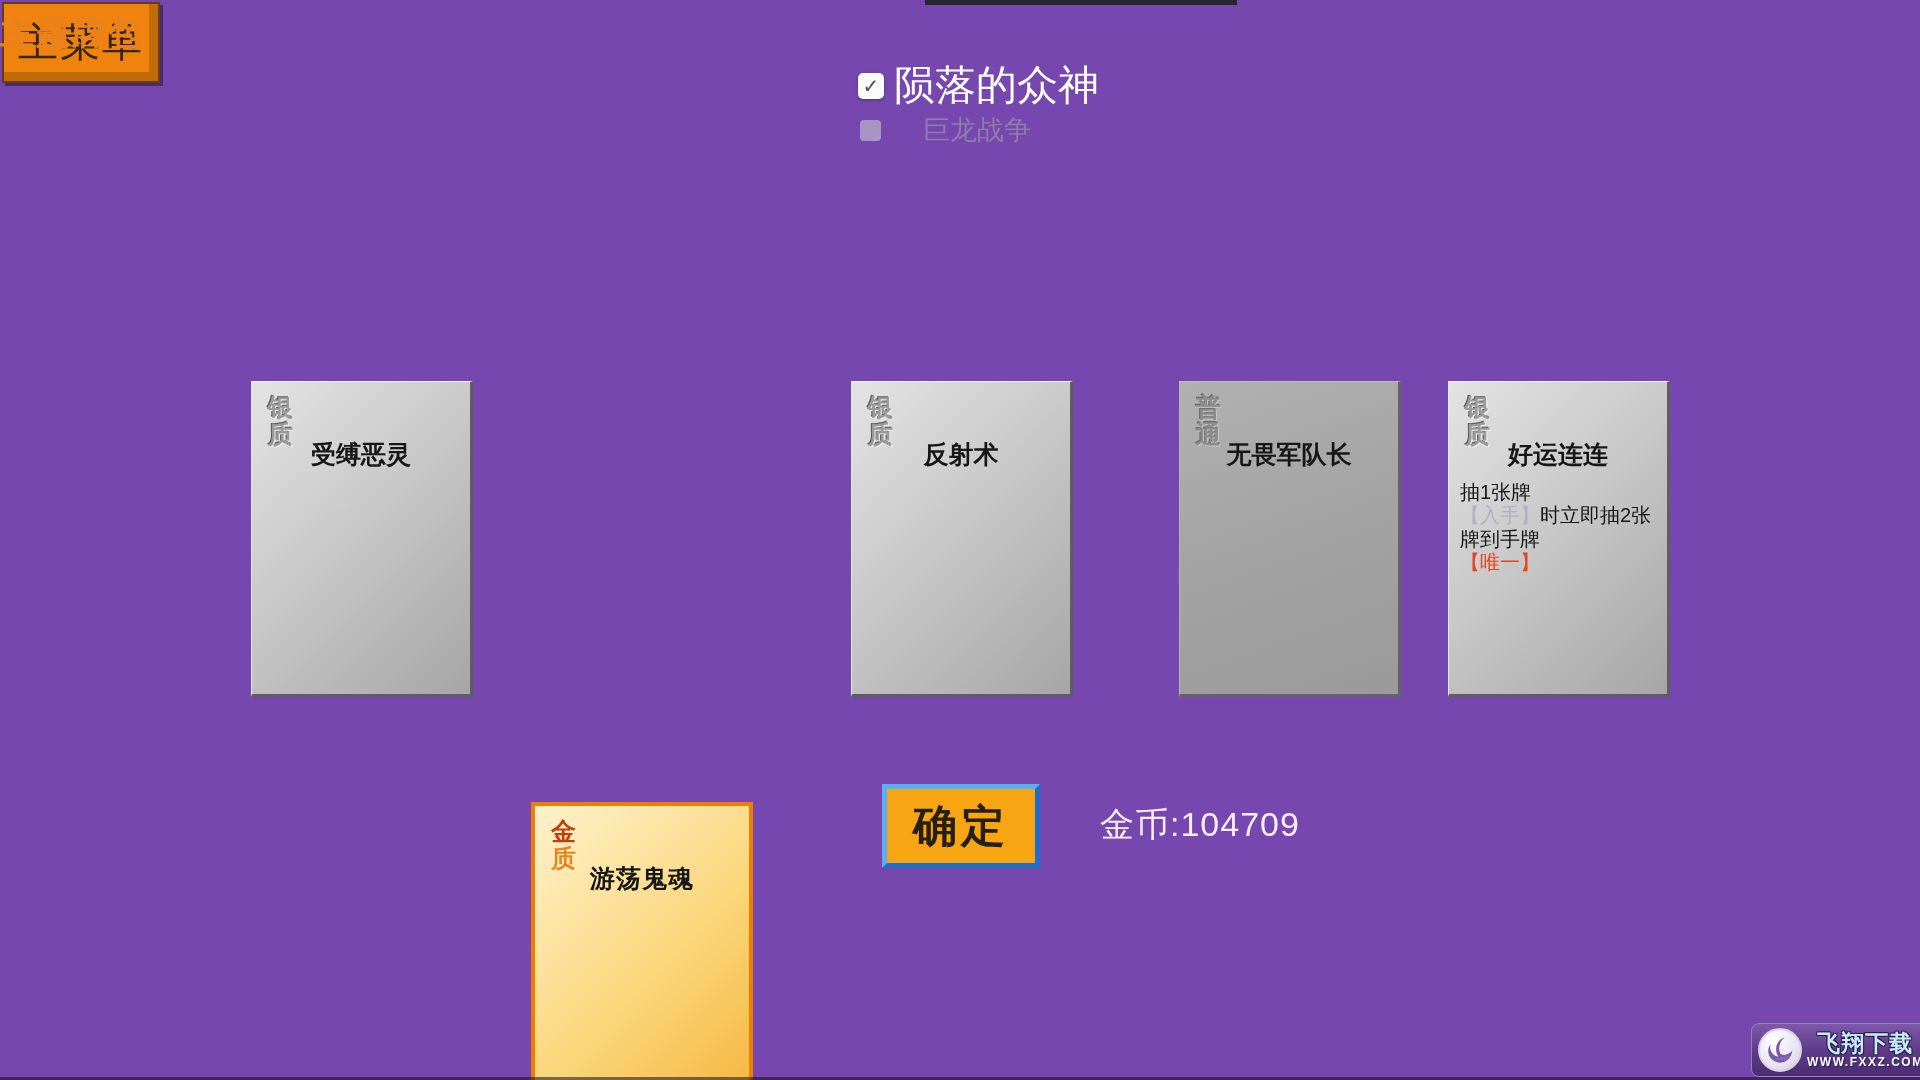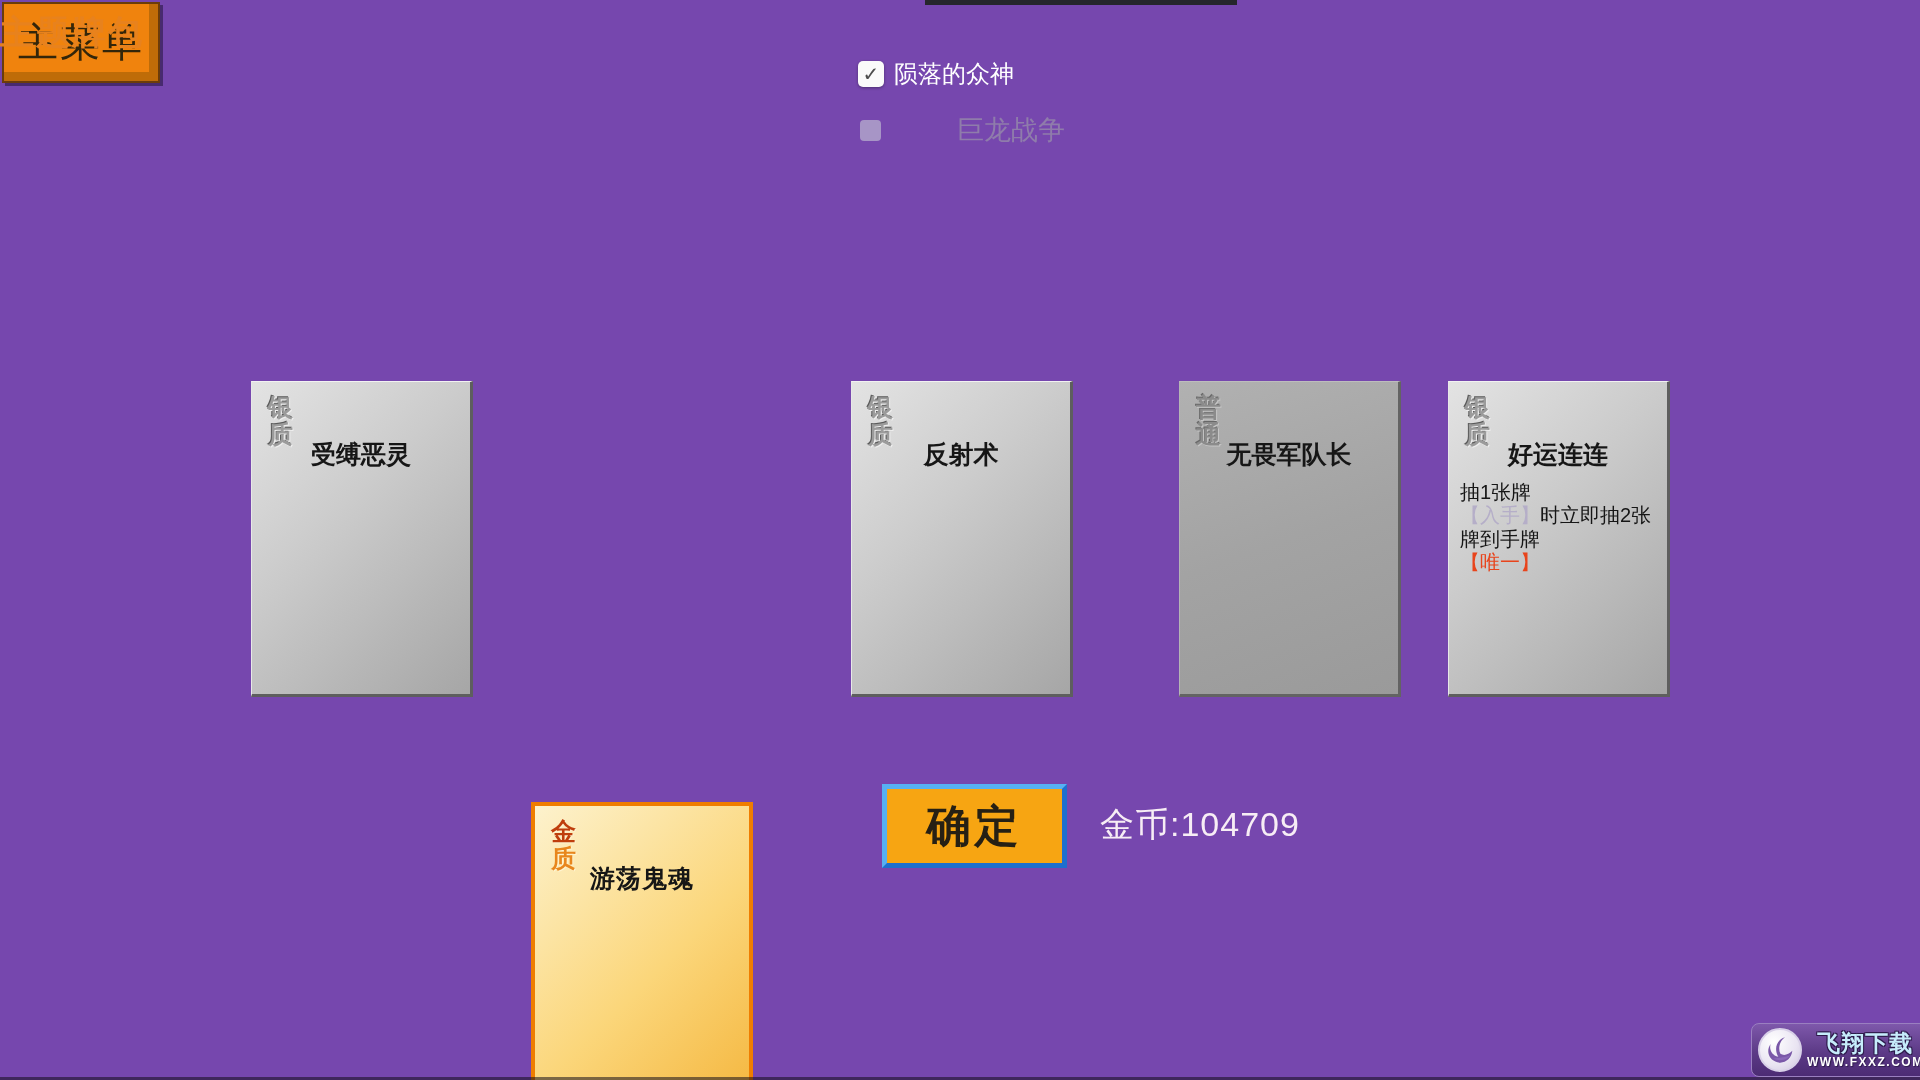--- a/index.html
+++ b/index.html
@@ -26,32 +26,32 @@
   
   .page-title{
     position:absolute;left:0;right:0;top:10px;text-align:left;
     font-size:34px;font-weight:600;color:var(--title-orange,#e8821d);letter-spacing:2px;
   }
 
   
   .pack-list{position:absolute;left:858px;top:0;width:400px;}
   .pack-row{position:absolute;display:flex;align-items:center;}
   .pack-row:nth-child(1){top:58px;}
-  .pack-row:nth-child(2){top:112px;gap:34px;}
+  .pack-row:nth-child(2){top:112px;}
   .cb{box-sizing:border-box;flex:none;display:flex;align-items:center;justify-content:center;}
   .pack-row:nth-child(1) .cb{
     width:26px;height:26px;border-radius:5px;background:#fafafa;
     box-shadow:0 1px 3px rgba(0,0,0,.35);
   }
   .pack-row:nth-child(2) .cb{
     width:21px;height:21px;border-radius:4px;background:#a795c6;margin-left:2px;
   }
   .cb .mark{font-size:20px;color:#4d4d4d;line-height:1;}
   .pack-row .lbl{white-space:nowrap;}
-  .pack-row:nth-child(1) .lbl{margin-left:10px;font-size:24px;color:#ffffff;}
+  .pack-row:nth-child(1) .lbl{margin-left:10px;font-size:41px;color:#ffffff;}
   .pack-row:nth-child(2) .lbl{margin-left:42px;font-size:27px;color:#8f7cab;}
 
   
   .card-list{position:absolute;left:0;top:0;}
   .card{
     position:absolute;top:381px;width:222px;height:316px;box-sizing:border-box;
     cursor:pointer;
   }
   .card:nth-child(1){left:251px;}
   .card:nth-child(2){left:531px;}
@@ -79,21 +79,21 @@
   .card.gold .rarity div:nth-child(2){color:#e8861c;text-shadow:1px 1px 0 rgba(255,248,220,.7);}
   .ctitle{margin-top:56px;text-align:center;font-size:25px;font-weight:bold;color:#161616;}
   .cbody{margin:10px 11px 0;font-size:20px;line-height:23px;color:#161616;white-space:pre-line;}
   .seg-link{color:var(--link-blue,#4b3fe4);text-decoration:underline;}
   .seg-linkp{color:var(--link-purple,#8327e0);text-decoration:underline;}
   .seg-kwgray{color:var(--keyword-gray,#b5aec8);font-family:Liberation Mono, monospace;}
   .seg-kwred{color:var(--keyword-red,#e8441c);}
 
   
   .confirm{
-    position:absolute;left:882px;top:784px;width:185px;height:84px;box-sizing:border-box;
+    position:absolute;left:882px;top:784px;width:158px;height:84px;box-sizing:border-box;
     background:var(--confirm-orange,#f7a512);
     border:5px solid;
     border-color:var(--confirm-border-light,#57b0f2) var(--confirm-border-dark,#1e6fce) var(--confirm-border-dark,#1e6fce) var(--confirm-border-light,#57b0f2);
     display:flex;align-items:center;justify-content:center;
     font-size:44px;font-weight:bold;color:#262014;letter-spacing:4px;
     cursor:pointer;
   }
   .gold{
     position:absolute;left:1100px;top:802px;
     font-size:34px;color:#f7edf5;letter-spacing:1px;

